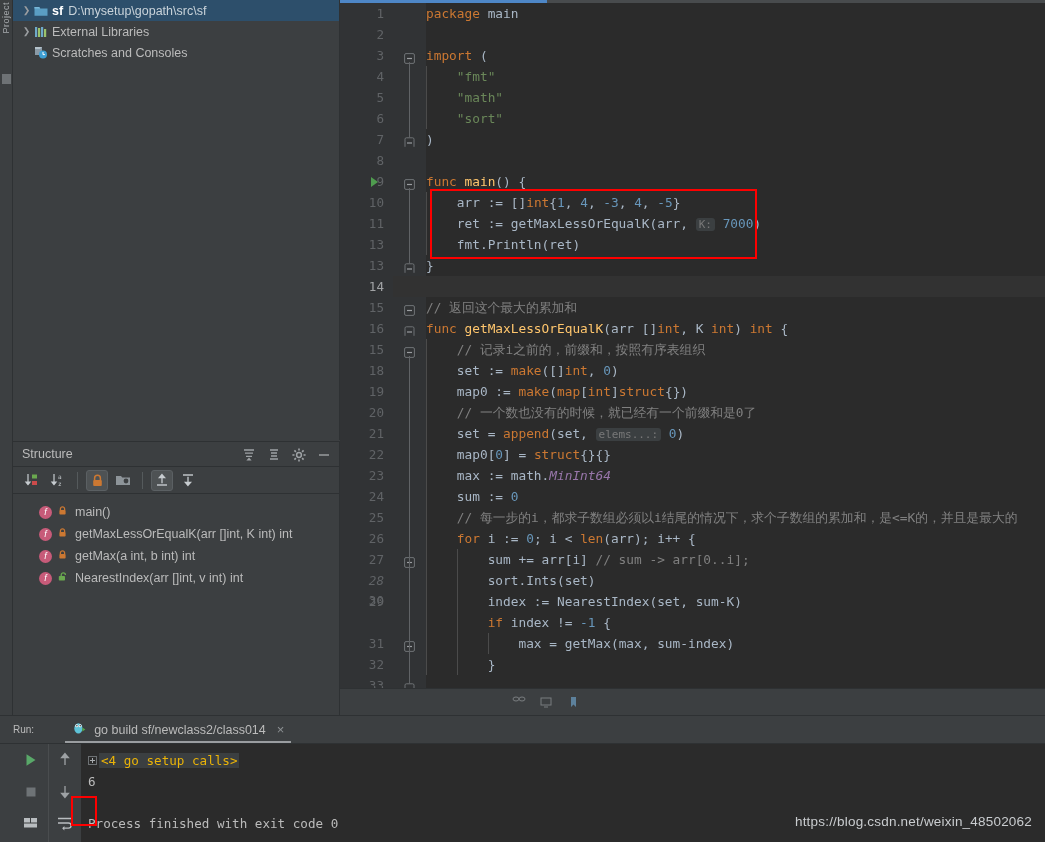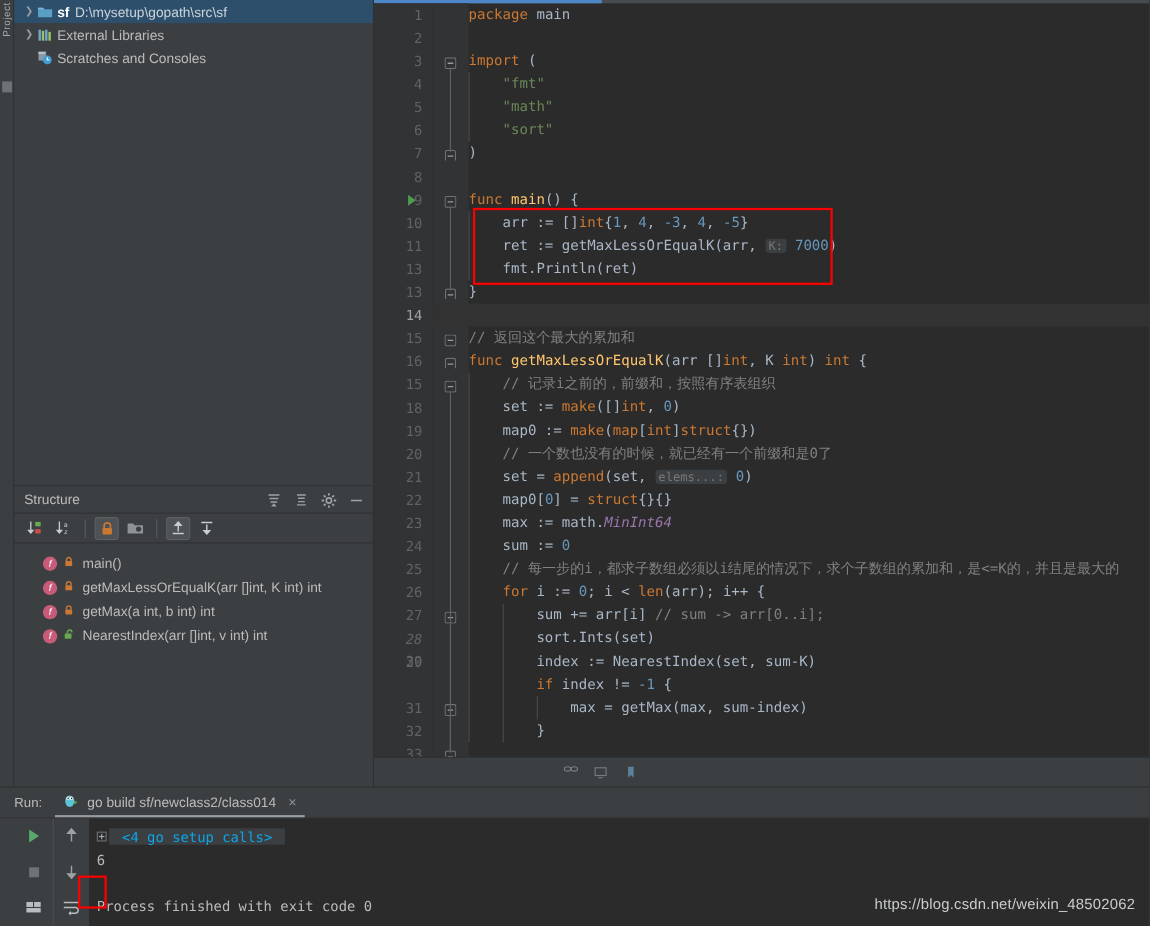--- a/index.html
+++ b/index.html
@@ -228,21 +228,21 @@
     background: #3c3f41;
     border-top: 1px solid #2e3133;
   }
   .run-header {
     position: relative;
     height: 28px;
     display: flex; align-items: center;
     padding-left: 13px;
     border-bottom: 1px solid #2e3133;
   }
-  .run-label { font-size: 12px; color: #bbbbbb; margin-right: 12px; }
+  .run-label { font-size: 10px; color: #bbbbbb; margin-right: 31px; }
   .run-tab {
     position: relative;
     display: flex; align-items: center; gap: 7px;
     height: 27px; padding: 0 7px;
     font-size: 12.5px; color: #bbbbbb;
   }
   .run-tab::after {
     content: ""; position: absolute;
     left: 0; bottom: 0; width: 100%; height: 2px;
     background: #9a9da0;
@@ -276,21 +276,21 @@
     display: inline-block;
     width: 9px; height: 9px;
     border: 1px solid #6d7174;
     position: relative; top: 0px; margin-right: 2px;
   }
   .fold-plus::before, .fold-plus::after {
     content: ""; position: absolute; background: #a8acaf;
   }
   .fold-plus::before { left: 1px; top: 3px; width: 5px; height: 1px; }
   .fold-plus::after  { left: 3px; top: 1px; width: 1px; height: 5px; }
-  .collapsed-chip { background: #3b3f41; color: #0ea5e9; padding: 0 12px; }
+  .collapsed-chip { background: #3b3f41; color: #eab308; padding: 0 2px; }
   .redbox.out { left: 71px; top: 52px; width: 26px; height: 30px; }
   .watermark {
     position: absolute; right: 13px; bottom: 13px;
     font-size: 13.5px; color: #c9cccf;
     letter-spacing: .2px;
   }
 </style>
 </head>
 <body>
 

